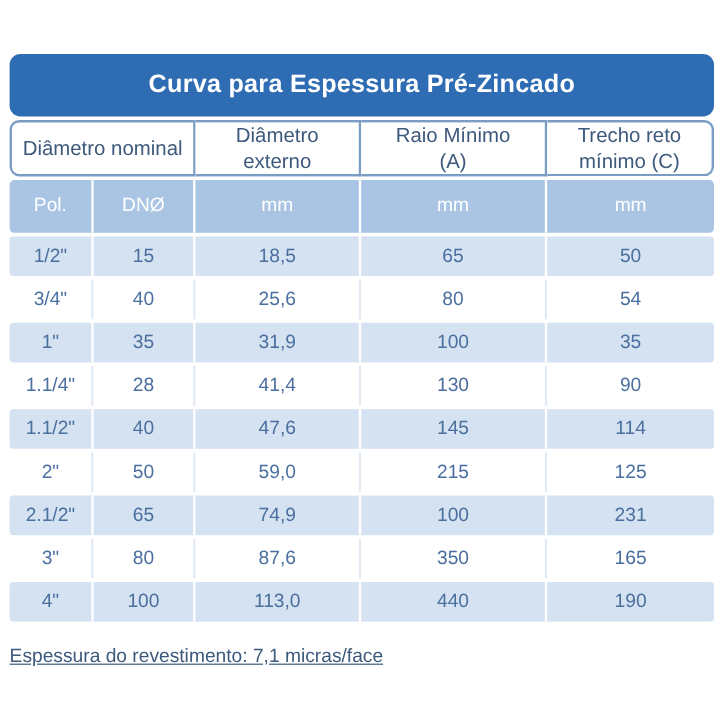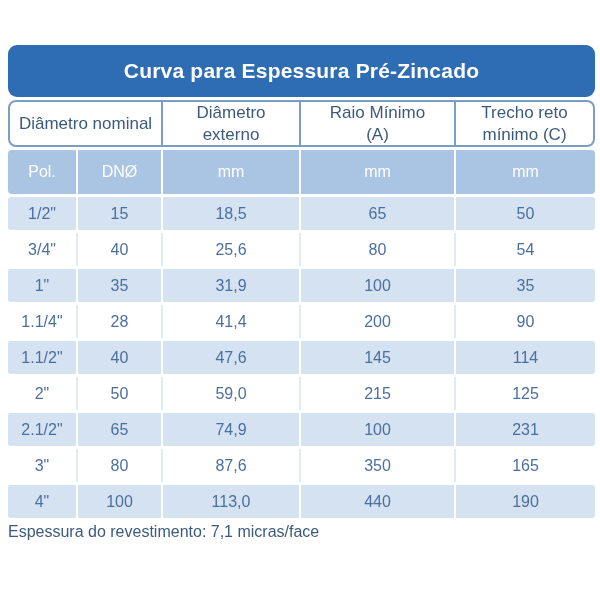--- a/index.html
+++ b/index.html
@@ -86,24 +86,25 @@
     font-size: 16px;
     color: var(--row-text);
     border-right: 2px solid transparent;
   }
   tr.row.blue td  { background: var(--row-alt-bg); border-right-color: #ffffff; }
   tr.row.white td { background: #ffffff; border-right-color: var(--row-separator-light); }
   tr.row td:last-child { border-right: none; }
   tr.row.blue td:first-child { border-radius: 3px 0 0 3px; }
   tr.row.blue td:last-child  { border-radius: 0 3px 3px 0; }
   .footer-note {
-    margin-top: 2px;
+    margin-top: 18px;
     font-size: 16px;
     color: var(--footer-text);
     text-align: left;
+    text-decoration: underline;
   }
 </style>
 </head>
 <body>
 
 <div class="container">
 
   <div class="title-bar">Curva para Espessura Pré-Zincado</div>
 
   <table class="spec">
@@ -160,21 +161,21 @@
     <td>1"</td>
     <td>35</td>
     <td>31,9</td>
     <td>100</td>
     <td>35</td>
   </tr>
         <tr class="row white">
     <td>1.1/4"</td>
     <td>28</td>
     <td>41,4</td>
-    <td>200</td>
+    <td>130</td>
     <td>90</td>
   </tr>
         <tr class="row blue">
     <td>1.1/2"</td>
     <td>40</td>
     <td>47,6</td>
     <td>145</td>
     <td>114</td>
   </tr>
         <tr class="row white">

